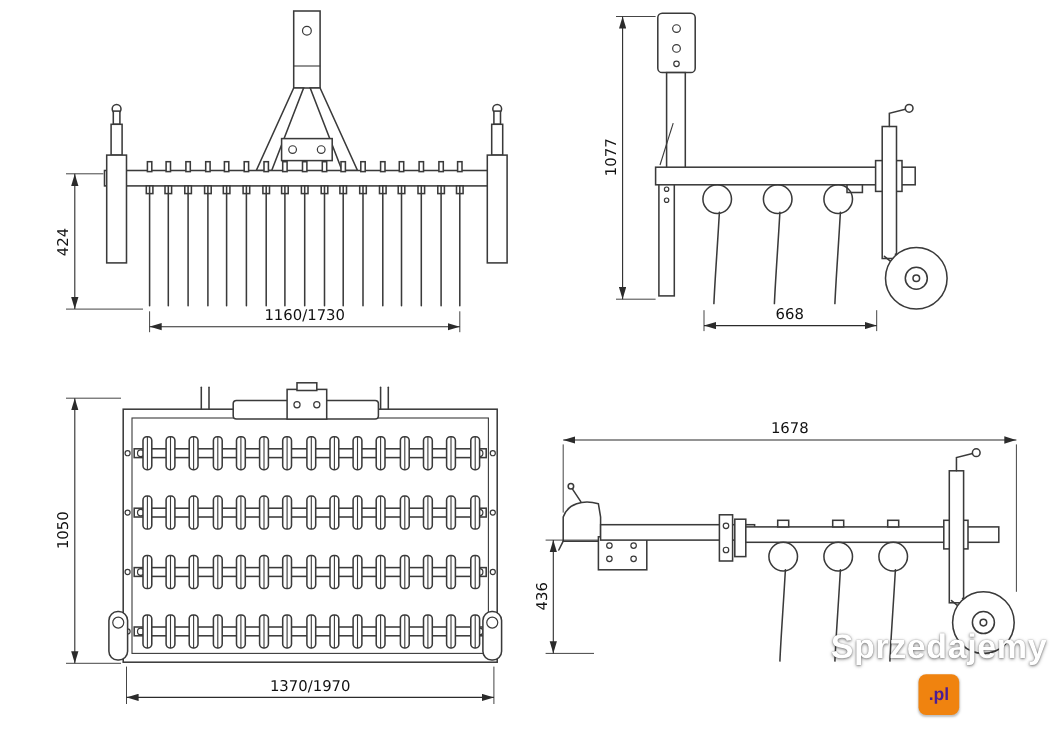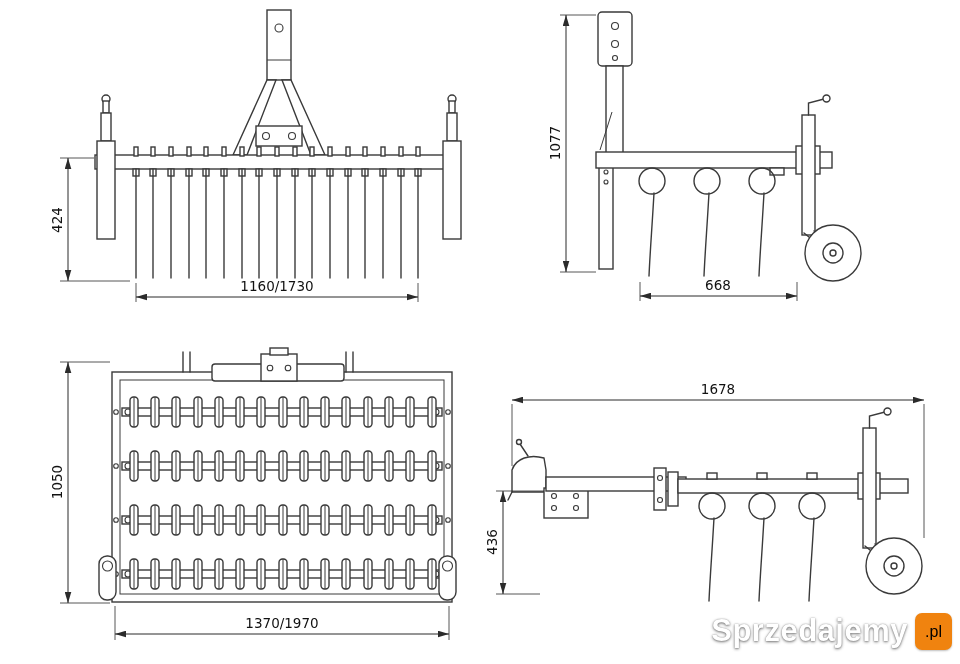--- a/index.html
+++ b/index.html
@@ -8,28 +8,28 @@
     font-family:"Liberation Sans",sans-serif;
   }
   .drawing-wrap{position:absolute;inset:0;}
   svg .part{fill:#ffffff;stroke:#3a3a3a;stroke-width:1.4;}
   svg .ln{fill:none;stroke:#3a3a3a;stroke-width:1.4;stroke-linecap:round;}
   svg .thin{fill:none;stroke:#3a3a3a;stroke-width:1;}
   svg .hole{fill:#ffffff;stroke:#3a3a3a;stroke-width:1.1;}
   svg .dim{stroke:#2b2b2b;stroke-width:1;fill:none;}
   svg .ext{stroke:#2b2b2b;stroke-width:0.8;fill:none;}
   svg .dimtext{font-family:"DejaVu Sans",sans-serif;font-size:13.5px;fill:#111;}
-  .watermark{position:absolute;right:8px;bottom:14px;display:flex;align-items:flex-start;gap:7px;}
+  .watermark{position:absolute;right:8px;bottom:14px;display:flex;align-items:center;gap:7px;flex-direction:column;}
   .wm-text{
     font-size:31px;font-weight:600;color:#ffffff;letter-spacing:.5px;
     text-shadow:0 1px 3px rgba(40,40,40,.65),0 0 1px rgba(40,40,40,.5);
   }
   .wm-badge{
     width:37px;height:37px;border-radius:7px;display:flex;align-items:center;justify-content:center;
-    color:#000000;font-weight:400;font-size:16px;box-shadow:0 1px 2px rgba(0,0,0,.25);
+    color:#4c1d95;font-weight:700;font-size:16px;box-shadow:0 1px 2px rgba(0,0,0,.25);
   }
 </style>
 </head>
 <body>
 
 <div class="drawing-wrap">
 <svg width="960" height="664" viewBox="0 0 960 664">
   <defs>
     <marker id="ma" viewBox="0 0 10 6" refX="10" refY="3" markerWidth="11" markerHeight="7" orient="auto-start-reverse" markerUnits="userSpaceOnUse">
       <path d="M0,0 L10,3 L0,6 Z" fill="#2b2b2b"></path>

